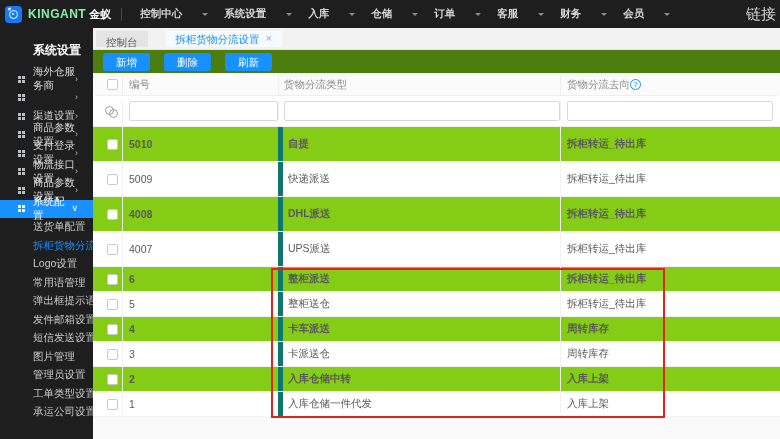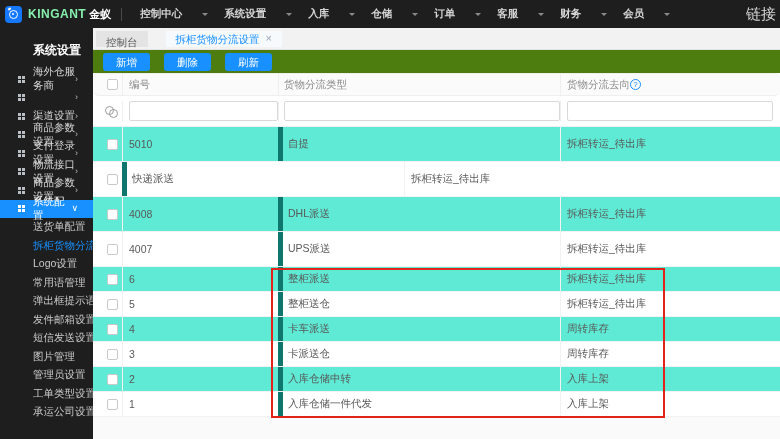--- a/index.html
+++ b/index.html
@@ -44,21 +44,21 @@
   .tab.active { background:#f7fafd; color:#1890ff; display:flex; align-items:center; gap:6px; }
   .tab-close { color:#9aa6b5; font-size:11px; line-height:1; cursor:pointer; }
 
   .toolbar { height:23px; display:flex; align-items:center; gap:14px; padding-left:10px; background:#4d7c0f; }
   .btn { height:18px; padding:0 13px; background:#1890ff; color:#fff; border:none; border-radius:3px; font-size:10.5px; font-family:inherit; cursor:pointer; line-height:18px; }
 
   
   .thead { height:23px; display:flex; background:#fbfbfb; border-top:1px solid #efefef; border-bottom:1px solid #efefef; font-size:10.5px; color:#8c8c8c;border-radius:6px; }
   .tfilter { height:31px; display:flex; align-items:center; background:#fff; border-bottom:1px solid #efefef; }
   .trow { display:flex; font-size:10.5px; color:#595959; border-bottom:1px solid #f2f2f2; background:#fff; }
-  .trow.alt { background:#5eead4; }
+  .trow.alt { background:#84cc16;font-weight:bold; }
   .trow.tall { height:35px; }
   .trow.short { height:25px; }
   .c0 { width:29px; display:flex; align-items:center; justify-content:flex-end; padding-right:4px; flex:0 0 auto; }
   .c1 { width:156px; padding-left:6px; display:flex; align-items:center; border-left:1px solid #f2f2f2; flex:0 0 auto; }
   .c2 { width:282px; padding-left:5px; display:flex; align-items:center; border-left:5px solid #0f766e; flex:0 0 auto; }
   .c3 { width:220px; padding-left:6px; display:flex; align-items:center; gap:0; border-left:1px solid #f2f2f2; flex:1 1 auto; }
   .thead .c1,.thead .c2,.thead .c3,.tfilter .c1,.tfilter .c2,.tfilter .c3 { border-left:1px solid #efefef; }
   .cb { width:11px; height:11px; border:1px solid #c9c9c9; border-radius:2px; background:#fff; display:inline-block; cursor:pointer; }
   .q-icon { width:11px; height:11px; border:1px solid #1890ff; border-radius:50%; color:#1890ff; font-size:8px; line-height:10px; text-align:center; display:inline-block; }
   .filter-input { height:20px; border:1px solid #d9d9d9; border-radius:2px; background:#fff; font-size:10.5px; padding:0 4px; outline:none; }
@@ -242,20 +242,21 @@
           <span class="cb"></span>
         </div>
       <div class="c1">5010</div>
       <div class="c2">自提</div>
       <div class="c3">拆柜转运_待出库</div>
     </div>
     <div class="trow tall">
       <div class="c0">
           <span class="cb"></span>
         </div>
+      <div class="c1">5009</div>
       <div class="c2">快递派送</div>
       <div class="c3">拆柜转运_待出库</div>
     </div>
     <div class="trow tall alt">
       <div class="c0">
           <span class="cb"></span>
         </div>
       <div class="c1">4008</div>
       <div class="c2">DHL派送</div>
       <div class="c3">拆柜转运_待出库</div>

